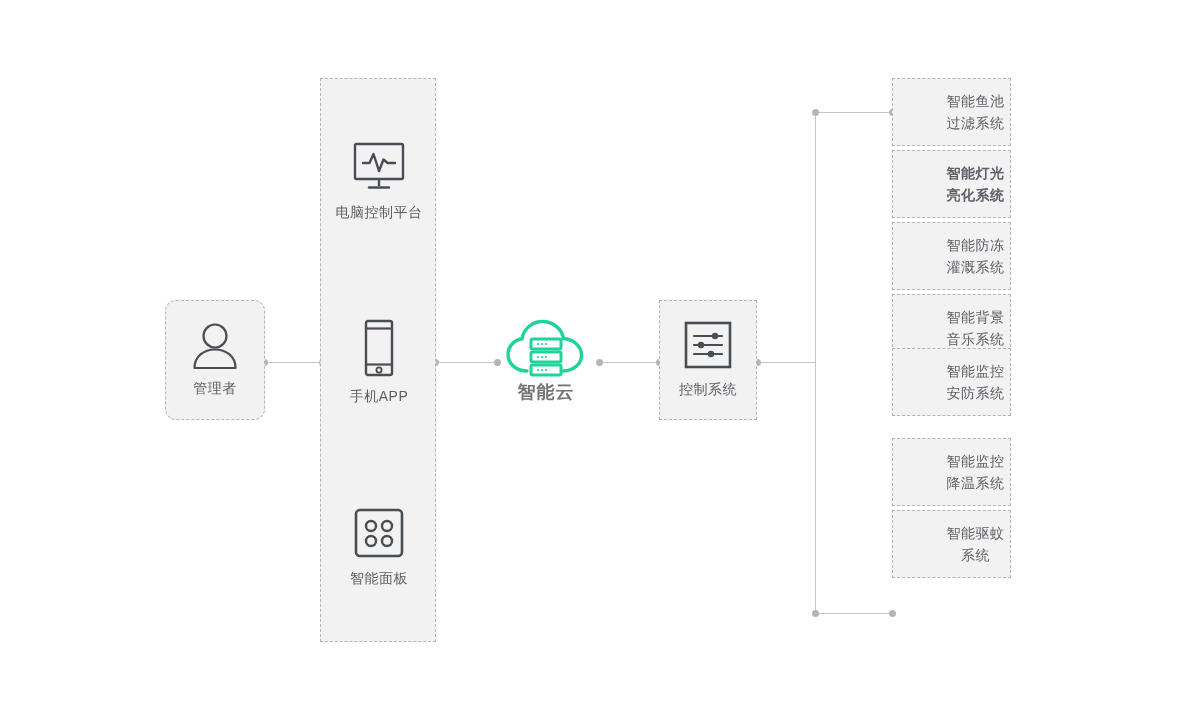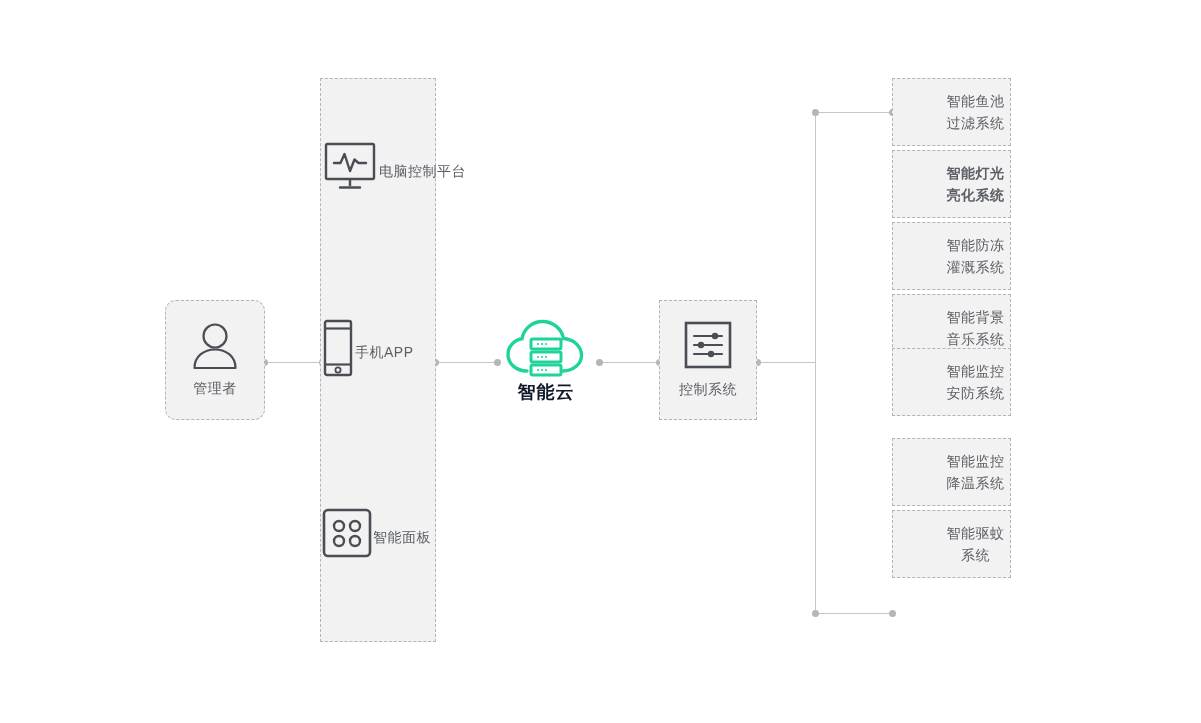--- a/index.html
+++ b/index.html
@@ -59,21 +59,21 @@
     height: 564px;
     box-sizing: border-box;
     background: #f2f2f2;
     border: 1px dashed #b4b4b4;
   }
   .client-item {
     position: absolute;
     left: 0;
     width: 116px;
     display: flex;
-    flex-direction: row;
+    flex-direction: column;
     align-items: center;
   }
   .client-item .icon-wrap { margin-bottom: 8px; }
   #client-pc     { top: 62px; }
   #client-phone  { top: 240px; }
   #client-panel  { top: 428px; }
 
   
   #cloud-node {
     position: absolute;
@@ -81,21 +81,21 @@
     top: 318px;
     width: 100px;
     display: flex;
     flex-direction: column;
     align-items: center;
   }
   #cloud-node .icon-wrap { margin-bottom: 3px; }
   #cloud-label {
     font-size: 18px;
     font-weight: bold;
-    color: #0f172a;
+    color: #737373;
     letter-spacing: 1px;
     line-height: 22px;
   }
 
   
   #control-node {
     left: 659px;
     top: 300px;
     width: 98px;
     height: 120px;

